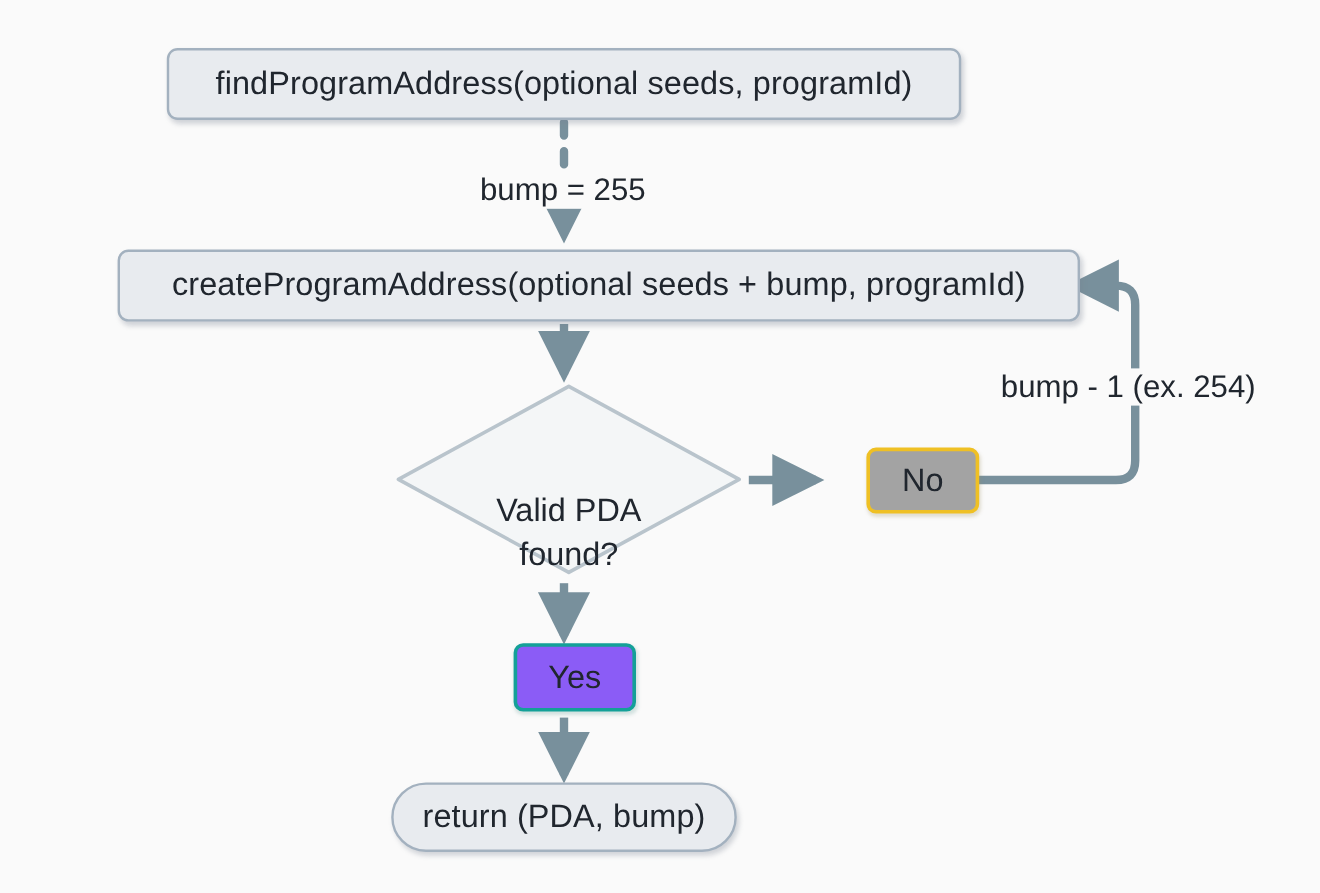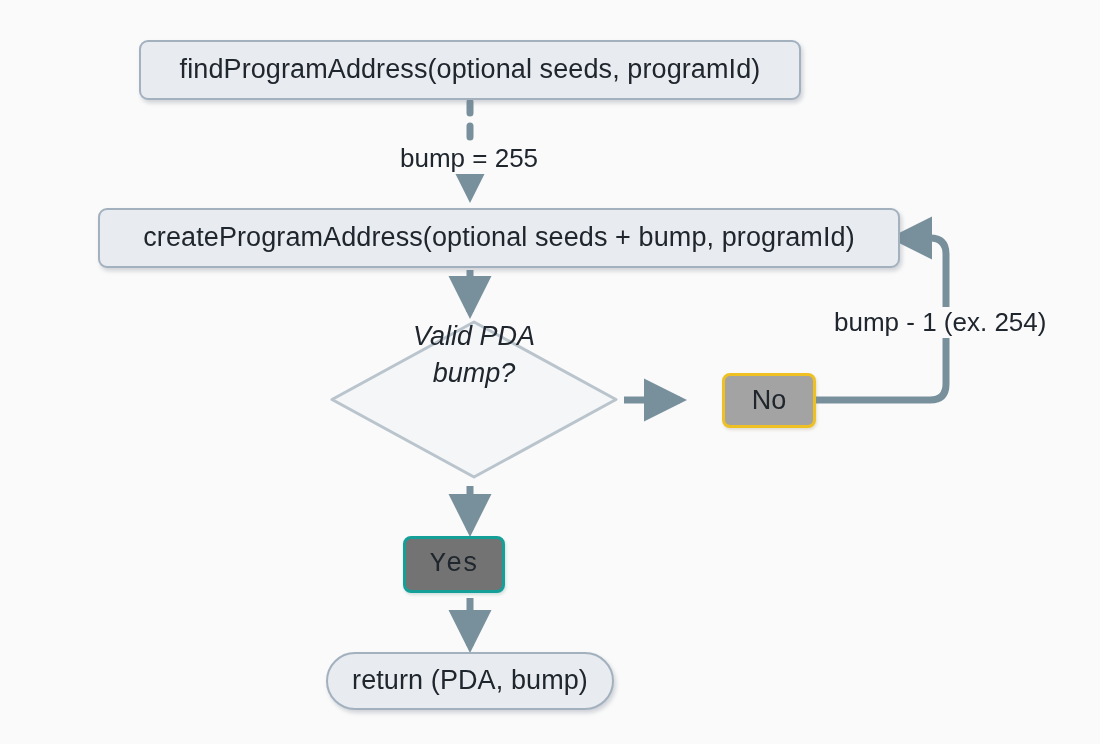--- a/index.html
+++ b/index.html
@@ -60,43 +60,41 @@
   }
   .decision-wrap svg {
     position: absolute; left: 0; top: 0;
   }
   .decision-label {
     position: absolute;
     left: 0; top: 0; width: 292px; height: 163px;
     display: flex;
     flex-direction: column;
     align-items: center;
-    justify-content: flex-start;
+    justify-content: flex-end;
     font-size: 27px;
     color: #20262e;
     line-height: 1.38;
-    font-style: italic;
   }
   .small-node {
     border-radius: 8px;
     font-size: 27px;
   }
   #node-no {
     left: 690px; top: 373px; width: 94px; height: 55px;
     background: #a3a3a3;
     border: 3px solid #efc024;
     box-shadow: 1px 2px 3px rgba(150,140,90,0.25);
     margin-left: 32px;
   }
   #node-yes {
-    left: 403px; top: 536px; width: 102px; height: 57px;
-    background: #737373;
+    left: 428px; top: 536px; width: 102px; height: 57px;
+    background: #8b5cf6;
     border: 3px solid #14a098;
     box-shadow: 1px 2px 3px rgba(90,150,145,0.25);
-    font-family: Liberation Mono, monospace;
   }
   .edge-label {
     position: absolute;
     font-size: 26px;
     color: #20262e;
     background: #fafafa;
     padding: 0 6px;
     white-space: nowrap;
   }
   #label-bump255 {
@@ -152,21 +150,21 @@
   <div class="node proc" id="node-create">
     <span>createProgramAddress(optional seeds + bump, programId)</span>
   </div>
 
   <div class="decision-wrap">
     <svg width="292" height="163" viewBox="0 0 292 163" xmlns="http://www.w3.org/2000/svg">
       <path d="M146 4 L288 81.5 L146 159 L4 81.5 Z" fill="#f4f6f7" stroke="#b9c4cc" stroke-width="3" stroke-linejoin="round"></path>
     </svg>
     <div class="decision-label">
       <span>Valid PDA</span>
-      <span>bump?</span>
+      <span>found?</span>
     </div>
   </div>
 
   <div class="node small-node" id="node-no">
     <span>No</span>
   </div>
 
   <div class="edge-label" id="label-bumpminus">bump - 1 (ex. 254)</div>
 
   <div class="node small-node" id="node-yes">

